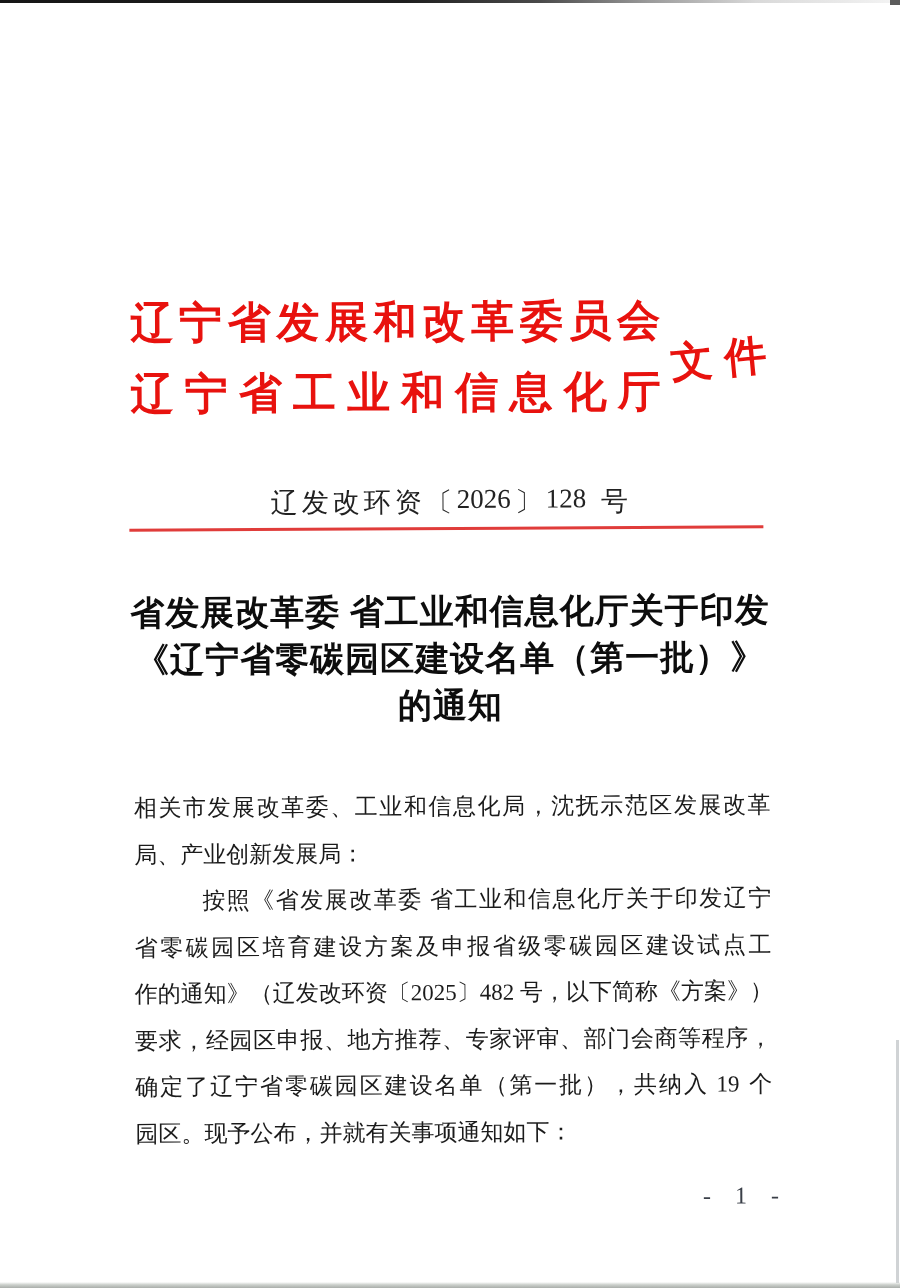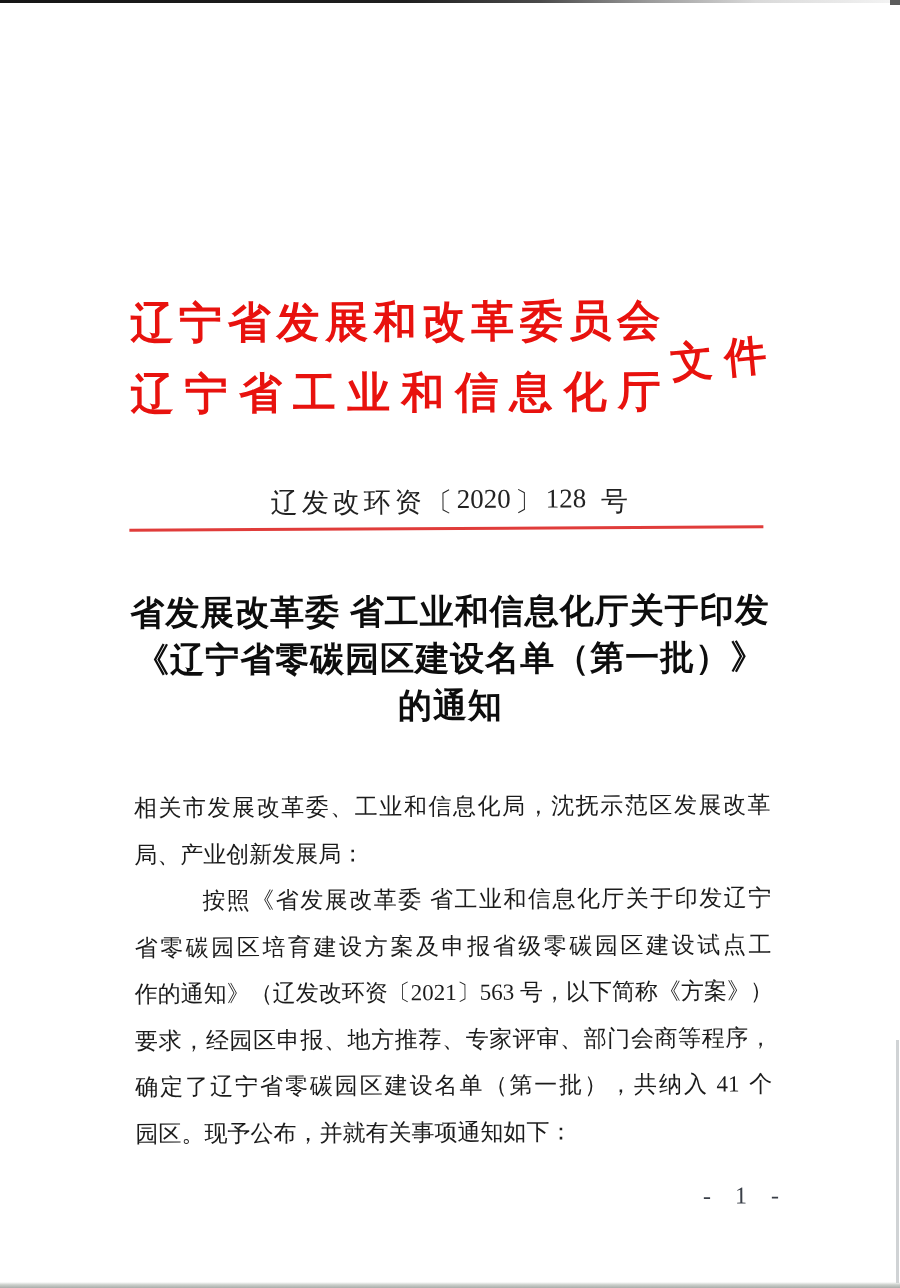--- a/index.html
+++ b/index.html
@@ -103,21 +103,21 @@
       </div>
     <div class="wenjian">文件</div>
 
     <div class="docnum">
         <span>辽</span>
         <span>发</span>
         <span>改</span>
         <span>环</span>
         <span>资</span>
         <span>〔</span>
-        <span>2020</span>
+        <span>2026</span>
         <span>〕</span>
         <span>128</span>
         <span> </span>
         <span>号</span>
       </div>
     <div class="redline"></div>
 
     <div class="title">
       <div class="title-line">省发展改革委 省工业和信息化厅关于印发</div>
       <div class="title-line">《辽宁省零碳园区建设名单（第一批）》</div>
@@ -213,23 +213,23 @@
           <span>通</span>
           <span>知</span>
           <span>》</span>
           <span>（</span>
           <span>辽</span>
           <span>发</span>
           <span>改</span>
           <span>环</span>
           <span>资</span>
           <span>〔</span>
-          <span>2021</span>
+          <span>2025</span>
           <span>〕</span>
-          <span>563</span>
+          <span>482</span>
           <span> </span>
           <span>号</span>
           <span>，</span>
           <span>以</span>
           <span>下</span>
           <span>简</span>
           <span>称</span>
           <span>《</span>
           <span>方</span>
           <span>案</span>
@@ -283,21 +283,21 @@
           <span>（</span>
           <span>第</span>
           <span>一</span>
           <span>批</span>
           <span>）</span>
           <span>，</span>
           <span>共</span>
           <span>纳</span>
           <span>入</span>
           <span> </span>
-          <span>41</span>
+          <span>19</span>
           <span> </span>
           <span>个</span>
         </div>
         <div class="body-line"><span>园</span><span>区</span><span>。</span><span>现</span><span>予</span><span>公</span><span>布</span><span>，</span><span>并</span><span>就</span><span>有</span><span>关</span><span>事</span><span>项</span><span>通</span><span>知</span><span>如</span><span>下</span><span>：</span></div>
       </div>
 
     <div class="pagenum">- 1 -</div>
   </div>
 
   <div class="edge-right"></div>

